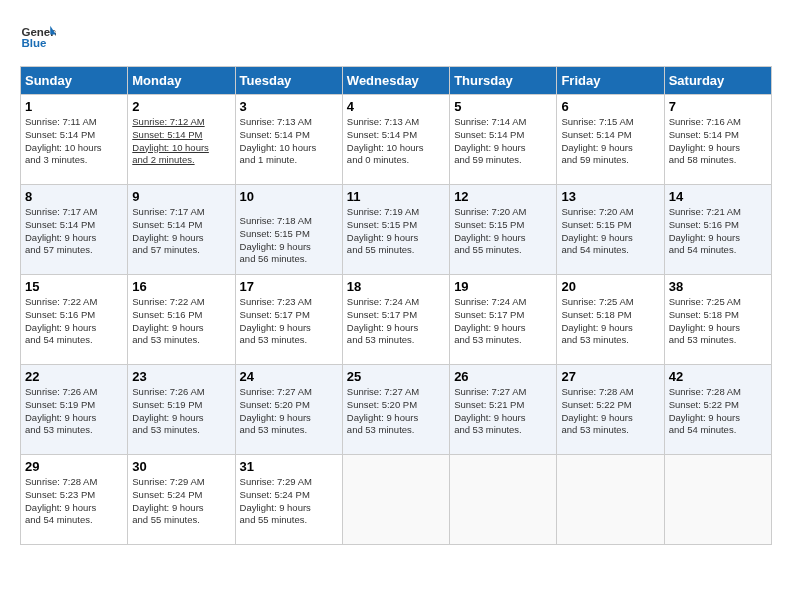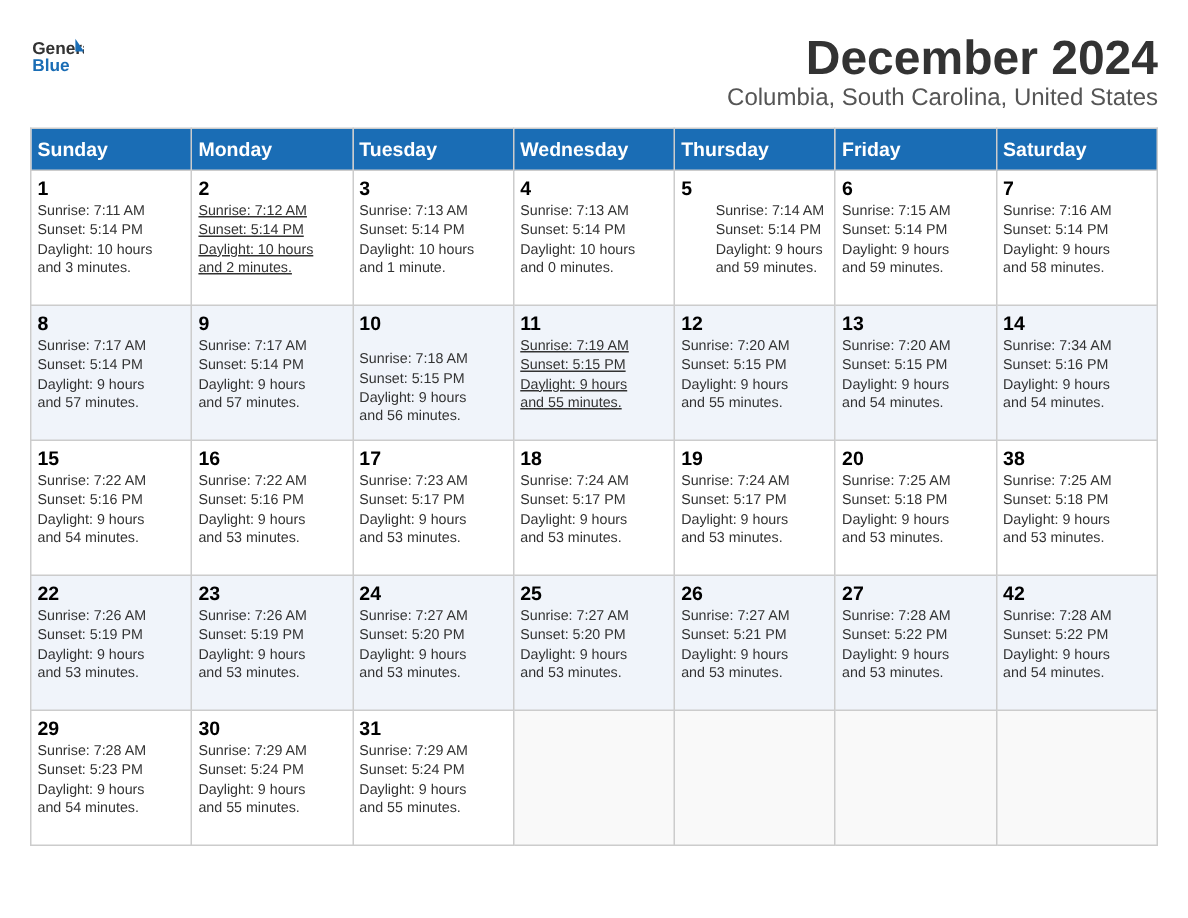--- a/index.html
+++ b/index.html
@@ -81,24 +81,20 @@
 </head>
 <body>
 
 <div class="header-area">
   <div class="logo">
     <svg class="logo-icon" viewBox="0 0 50 50">
       <text x="2" y="22" font-size="16" font-weight="bold" fill="#333">General</text>
       <text x="2" y="38" font-size="16" font-weight="bold" fill="#1a6db5">Blue</text>
       <polygon points="42,8 50,20 42,20" fill="#1a6db5"></polygon>
     </svg>
-  </div>
-  <div class="title-area">
-    <div class="main-title">December 2024</div>
-    <div class="subtitle">Columbia, South Carolina, United States</div>
   </div>
 </div>
 
 <table class="calendar">
   <thead>
     <tr id="weekday-header">
     <th>Sunday</th>
         <th>Monday</th>
         <th>Tuesday</th>
         <th>Wednesday</th>
@@ -132,21 +128,21 @@
         </td>
         <td>
           <span class="day-num">4</span>
           <div class="day-info" style="white-space: pre-line;">Sunrise: 7:13 AM
 Sunset: 5:14 PM
 Daylight: 10 hours
 and 0 minutes.</div>
         </td>
         <td>
           <span class="day-num">5</span>
-          <div class="day-info" style="white-space: pre-line; margin-left: 23px;">Sunrise: 7:14 AM
+          <div class="day-info" style="white-space: pre-line;">Sunrise: 7:14 AM
 Sunset: 5:14 PM
 Daylight: 9 hours
 and 59 minutes.</div>
         </td>
         <td>
           <span class="day-num">6</span>
           <div class="day-info" style="white-space: pre-line;">Sunrise: 7:15 AM
 Sunset: 5:14 PM
 Daylight: 9 hours
 and 59 minutes.</div>
@@ -176,42 +172,42 @@
         </td>
         <td>
           <span class="day-num">10</span>
           <div class="day-info" style="white-space: pre-line; margin-top: 11px;">Sunrise: 7:18 AM
 Sunset: 5:15 PM
 Daylight: 9 hours
 and 56 minutes.</div>
         </td>
         <td>
           <span class="day-num">11</span>
-          <div class="day-info" style="white-space: pre-line; text-decoration: underline;">Sunrise: 7:19 AM
+          <div class="day-info" style="white-space: pre-line;">Sunrise: 7:19 AM
 Sunset: 5:15 PM
 Daylight: 9 hours
 and 55 minutes.</div>
         </td>
         <td>
           <span class="day-num">12</span>
           <div class="day-info" style="white-space: pre-line;">Sunrise: 7:20 AM
 Sunset: 5:15 PM
 Daylight: 9 hours
 and 55 minutes.</div>
         </td>
         <td>
           <span class="day-num">13</span>
           <div class="day-info" style="white-space: pre-line;">Sunrise: 7:20 AM
 Sunset: 5:15 PM
 Daylight: 9 hours
 and 54 minutes.</div>
         </td>
         <td>
           <span class="day-num">14</span>
-          <div class="day-info" style="white-space: pre-line;">Sunrise: 7:34 AM
+          <div class="day-info" style="white-space: pre-line;">Sunrise: 7:21 AM
 Sunset: 5:16 PM
 Daylight: 9 hours
 and 54 minutes.</div>
         </td>
       </tr>
       <tr>
         <td>
           <span class="day-num">15</span>
           <div class="day-info" style="white-space: pre-line;">Sunrise: 7:22 AM
 Sunset: 5:16 PM

